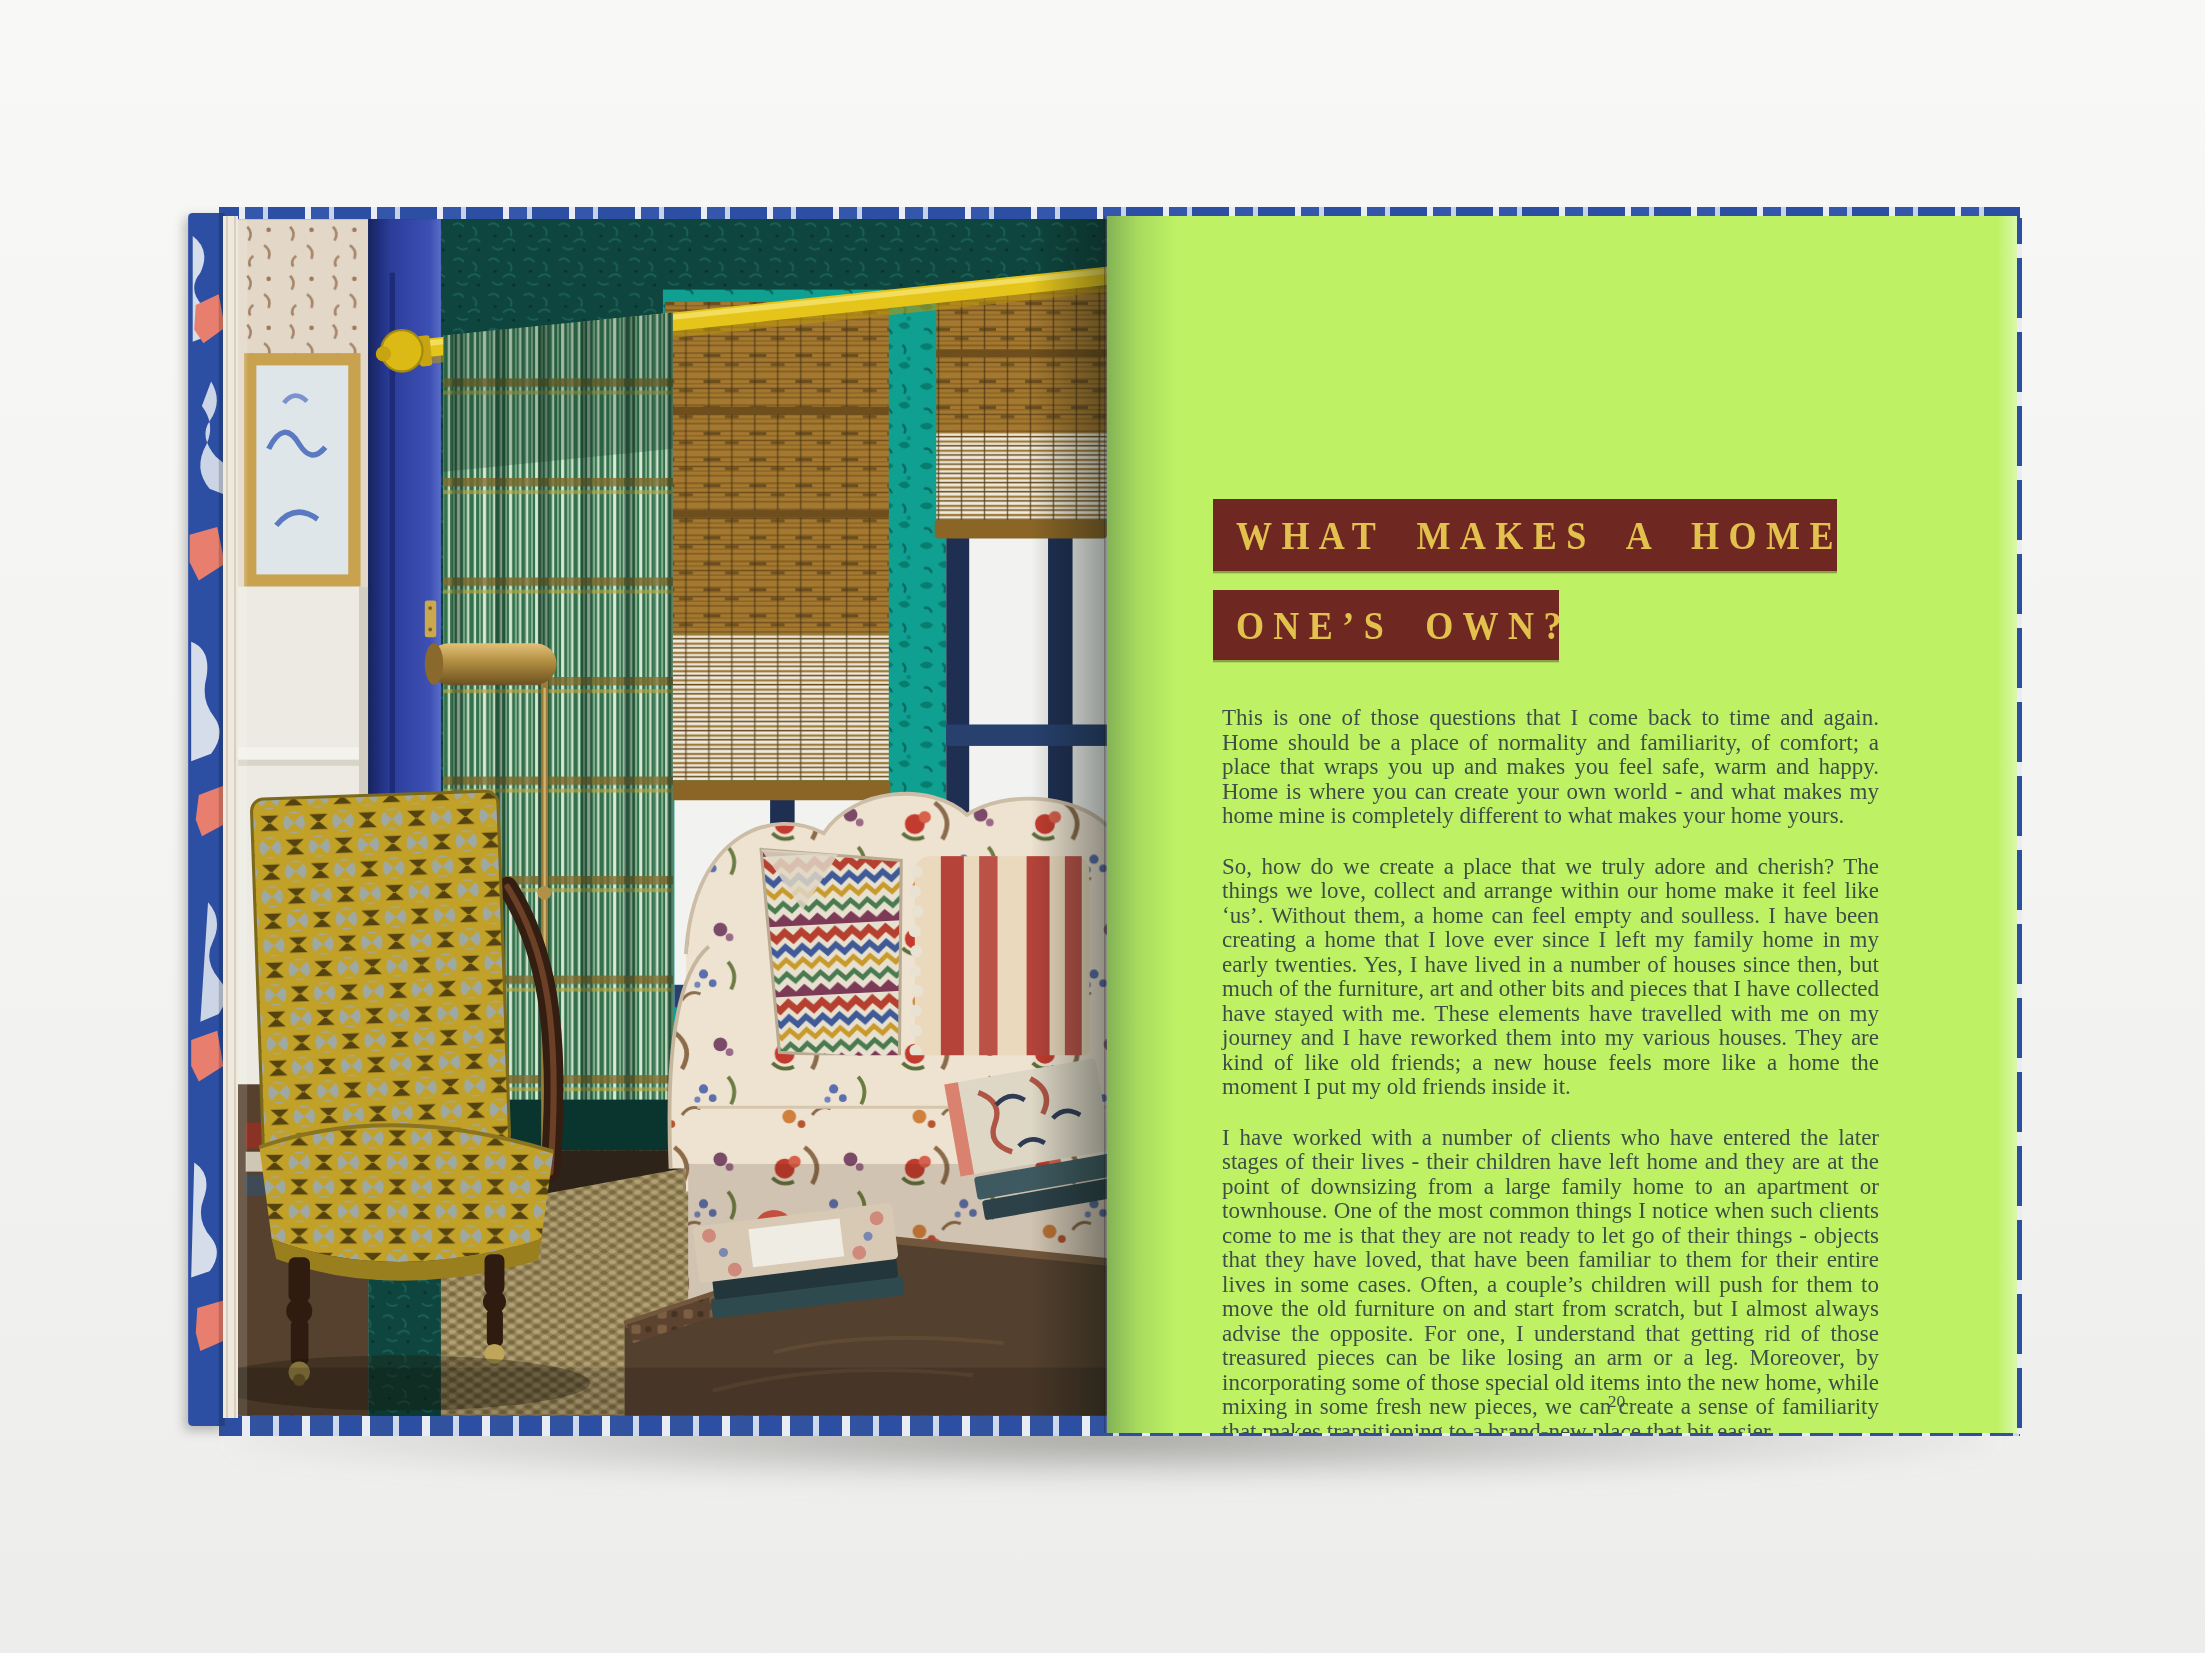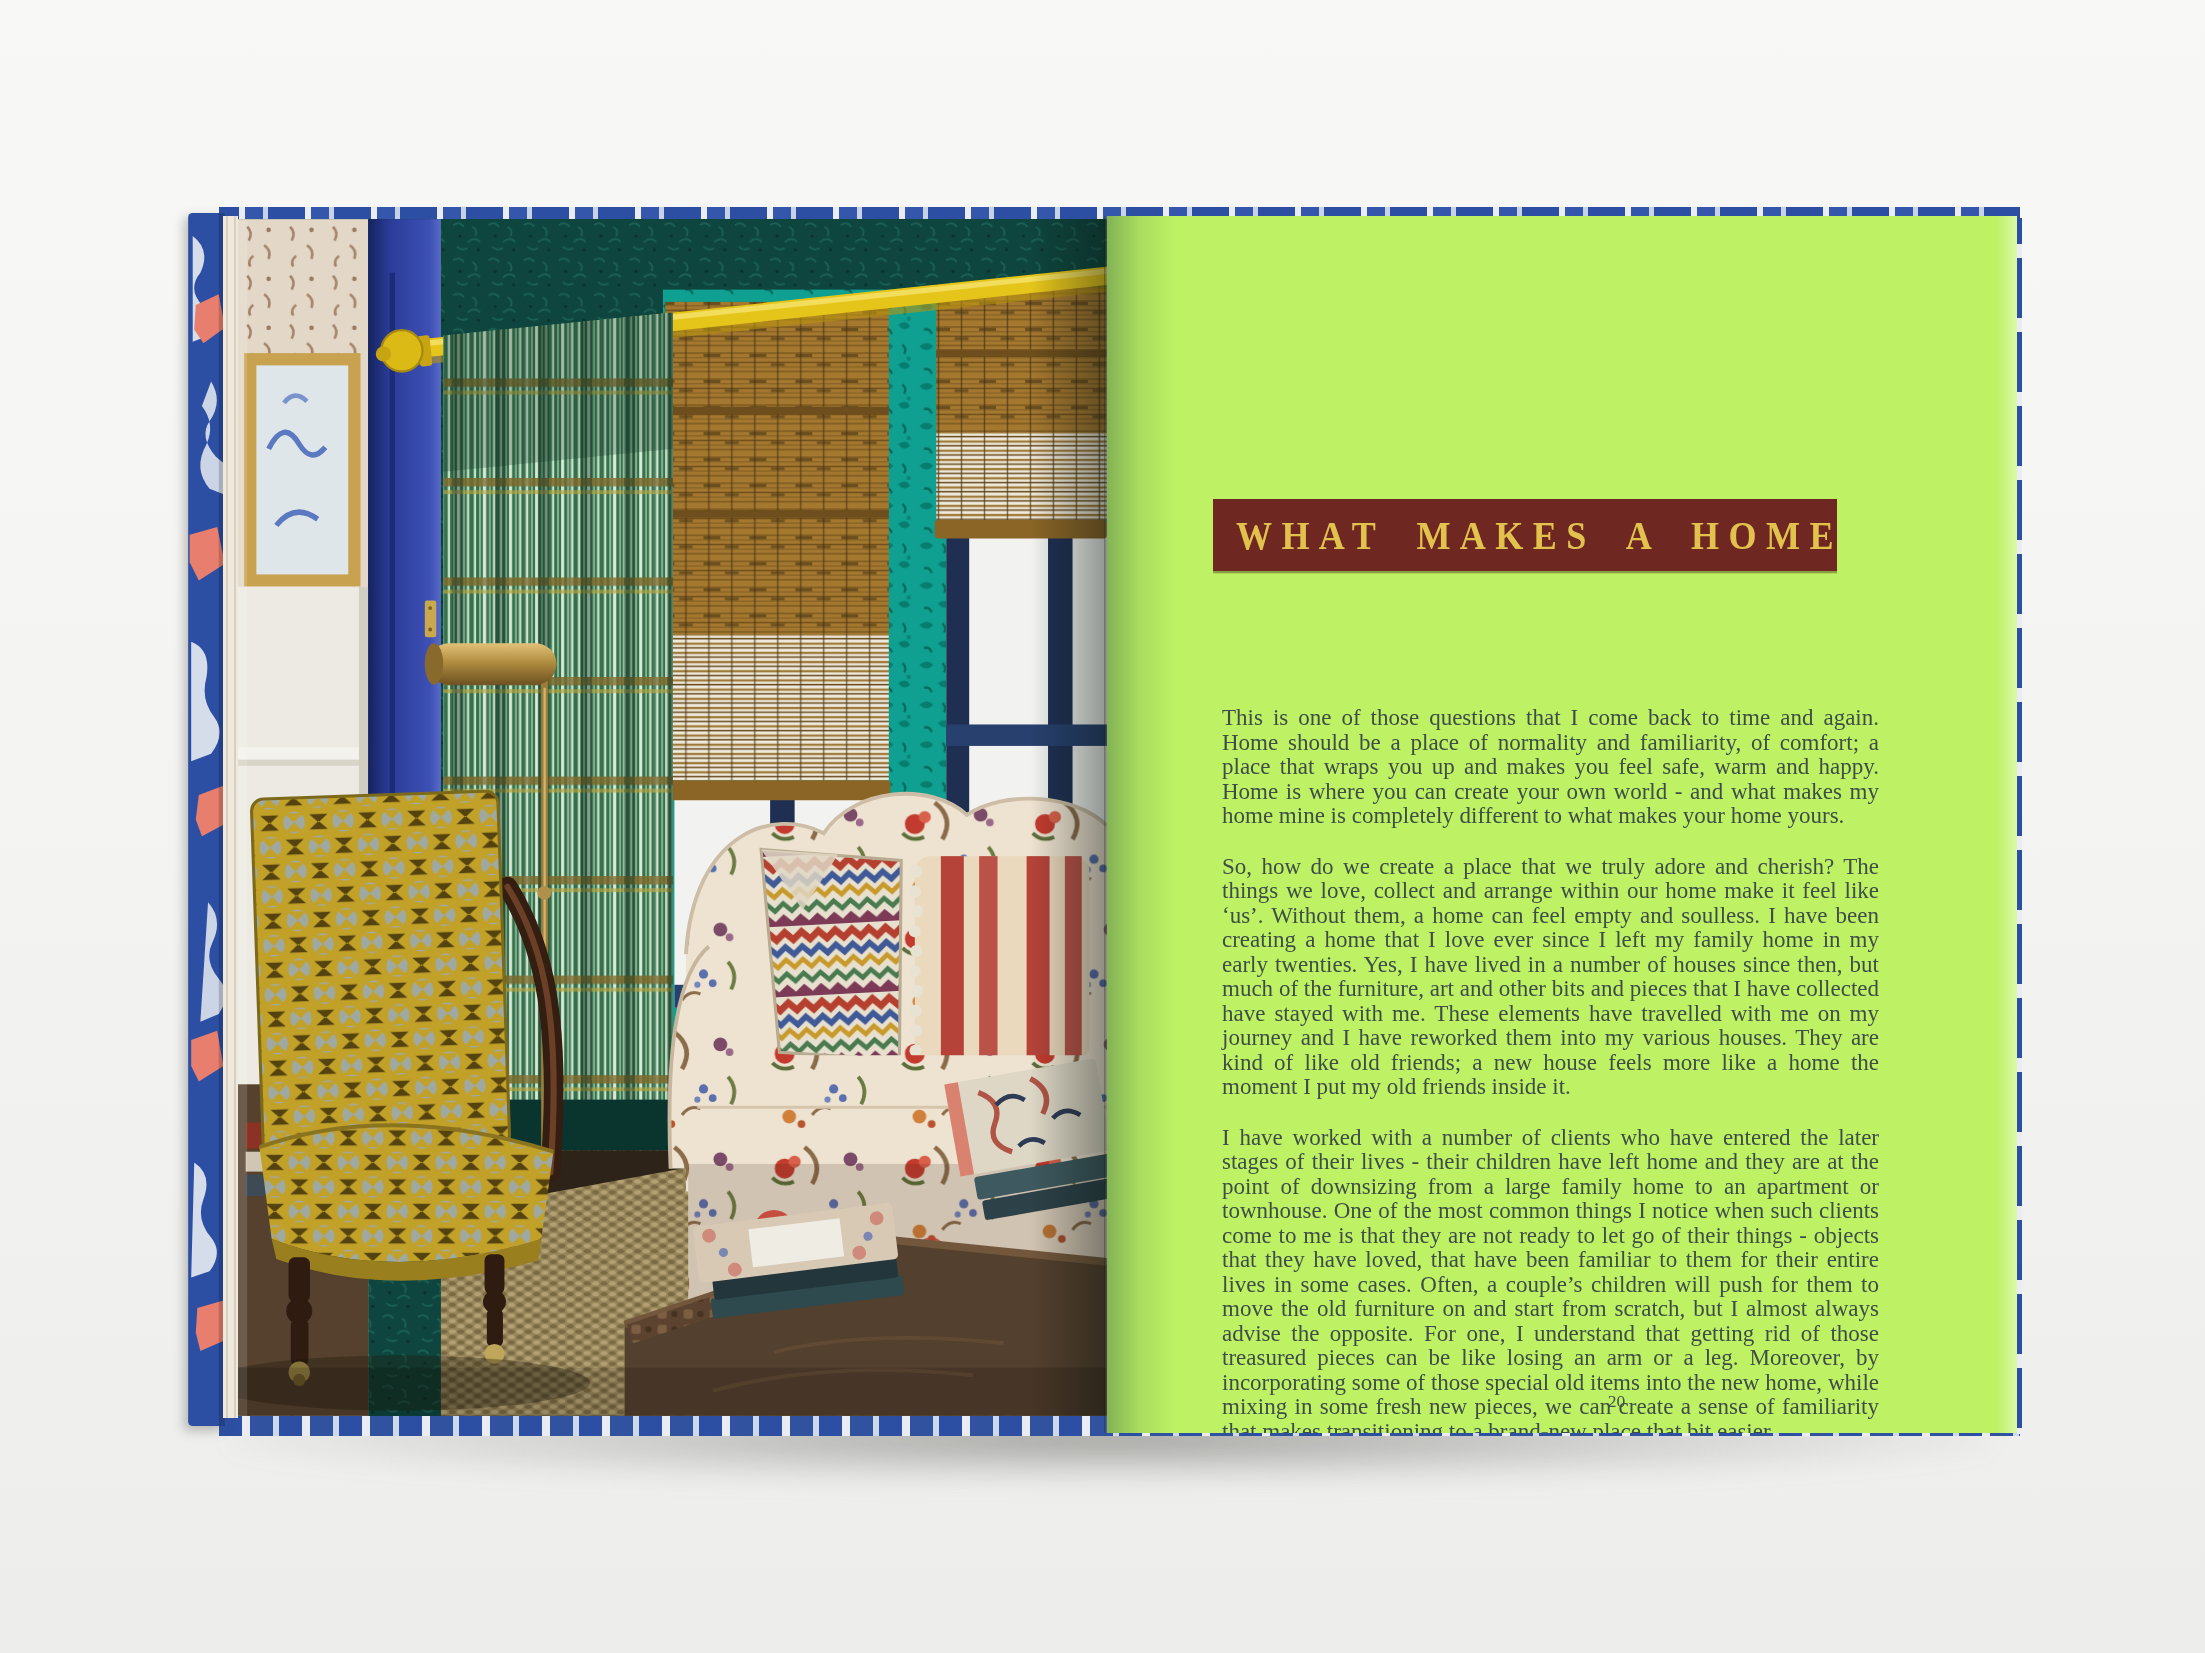--- a/index.html
+++ b/index.html
@@ -377,20 +377,23 @@
         <rect y="1500" width="1135" height="63" fill="rgba(0,0,0,.15)"></rect>
       </svg>
     </div>
 
     <div class="gutter-line"></div>
 
     <div class="right-page">
       <div class="banner banner-1">
         <span class="t">WHAT MAKES A HOME</span>
       </div>
+      <div class="banner banner-2">
+        <span class="t">ONE’S OWN?</span>
+      </div>
       <div class="text-block">
         <p>This is one of those questions that I come back to time and again. Home should be a place of normality and familiarity, of comfort; a place that wraps you up and makes you feel safe, warm and happy. Home is where you can create your own world - and what makes my home mine is completely different to what makes your home yours.</p>
         <p>So, how do we create a place that we truly adore and cherish? The things we love, collect and arrange within our home make it feel like ‘us’. Without them, a home can feel empty and soulless. I have been creating a home that I love ever since I left my family home in my early twenties. Yes, I have lived in a number of houses since then, but much of the furniture, art and other bits and pieces that I have collected have stayed with me. These elements have travelled with me on my journey and I have reworked them into my various houses. They are kind of like old friends; a new house feels more like a home the moment I put my old friends inside it.</p>
         <p>I have worked with a number of clients who have entered the later stages of their lives - their children have left home and they are at the point of downsizing from a large family home to an apartment or townhouse. One of the most common things I notice when such clients come to me is that they are not ready to let go of their things - objects that they have loved, that have been familiar to them for their entire lives in some cases. Often, a couple’s children will push for them to move the old furniture on and start from scratch, but I almost always advise the opposite. For one, I understand that getting rid of those treasured pieces can be like losing an arm or a leg. Moreover, by incorporating some of those special old items into the new home, while mixing in some fresh new pieces, we can create a sense of familiarity that makes transitioning to a brand-new place that bit easier.</p>
       </div>
       <div class="pagenum">20</div>
       <div class="gutter-shade"></div>
       <div class="edge-light"></div>
     </div>
 

